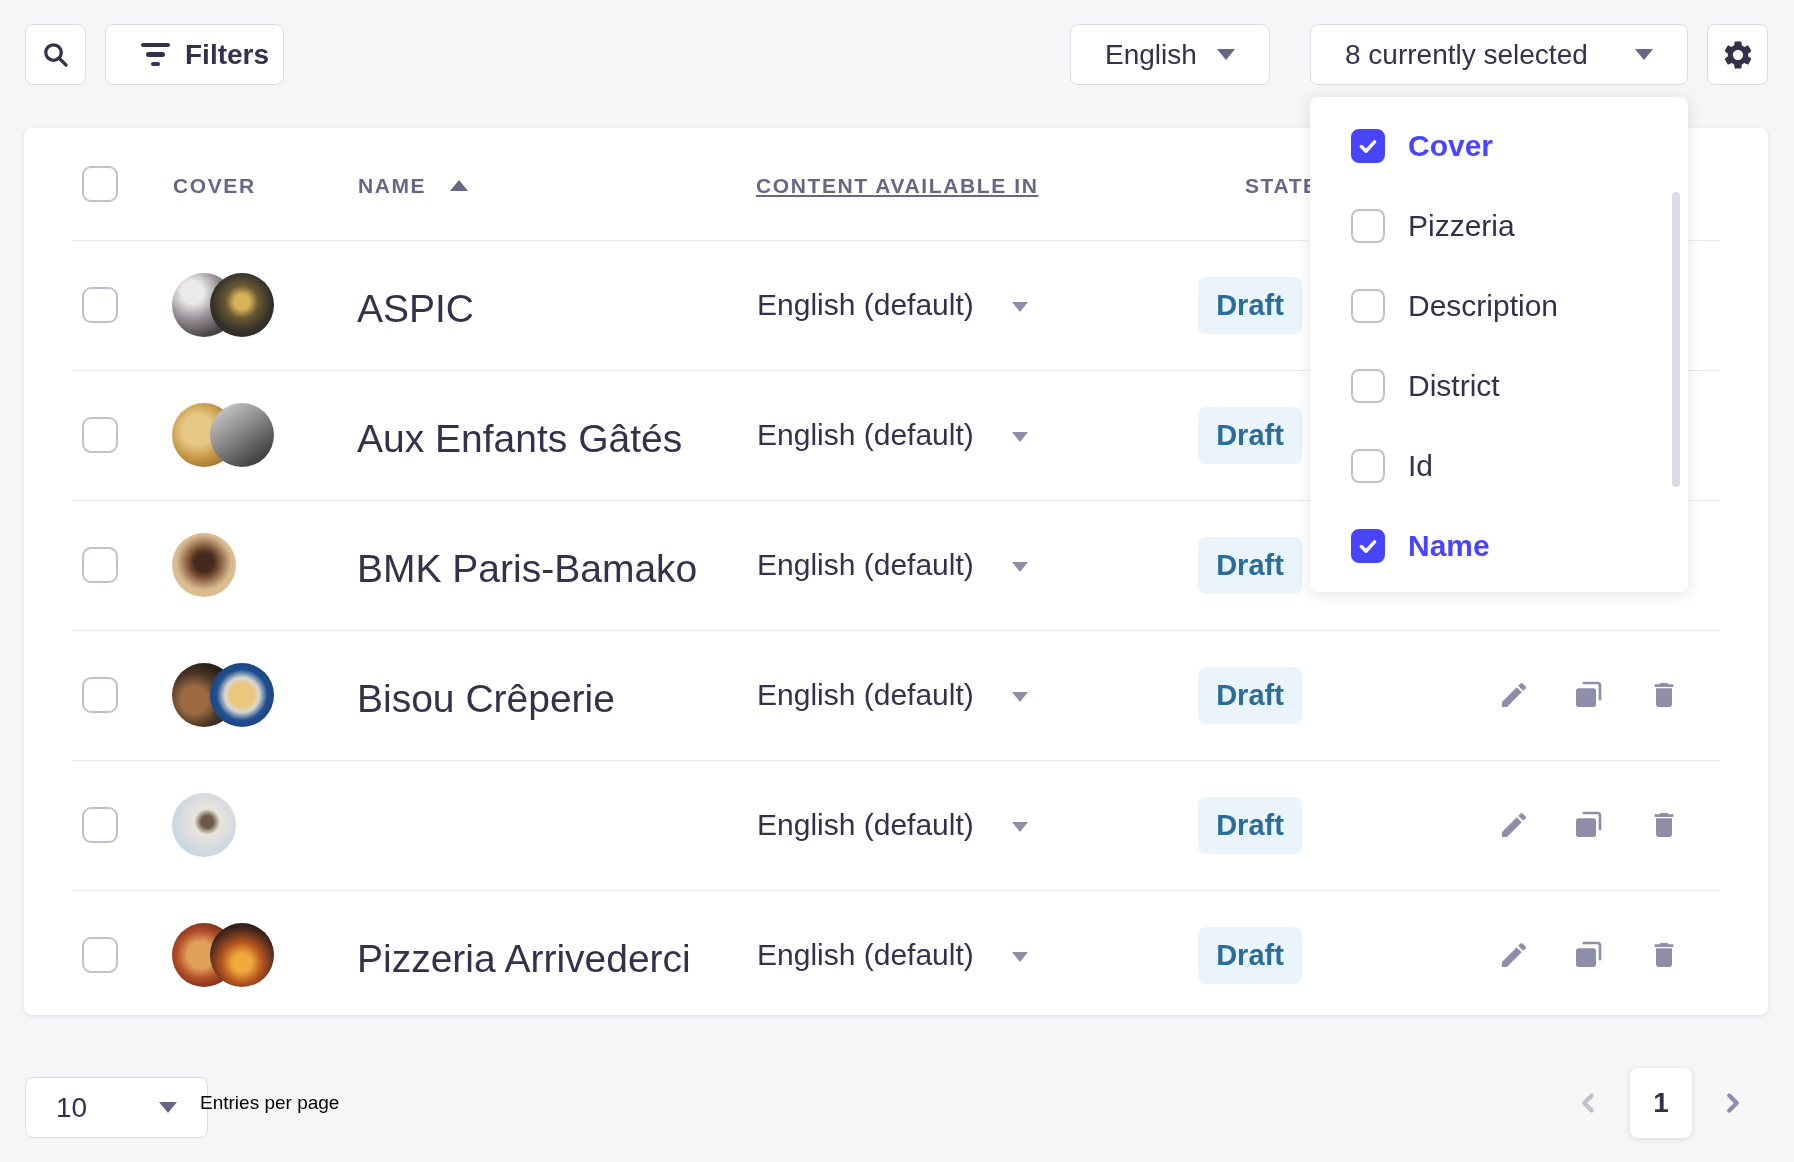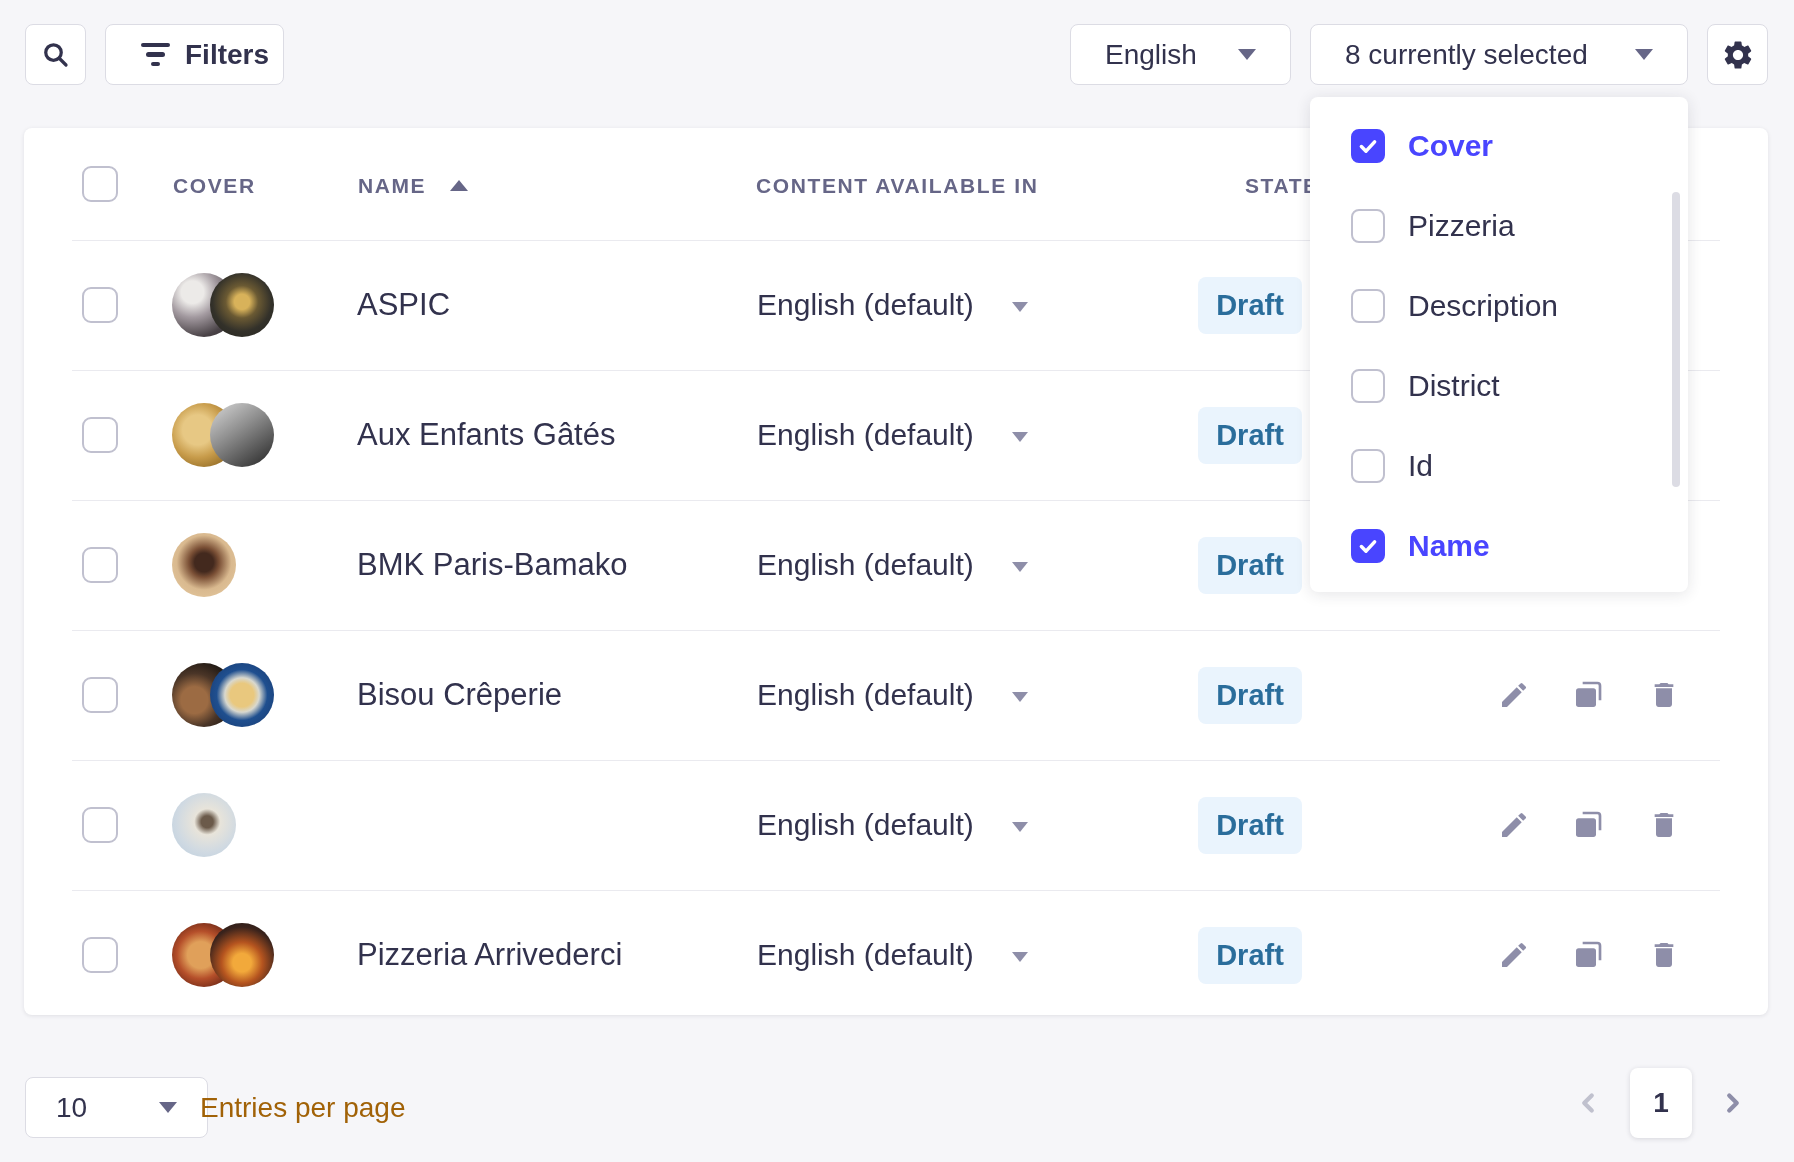--- a/index.html
+++ b/index.html
@@ -11,21 +11,21 @@
   }
   
   .btn{
     position:absolute;top:24px;height:61px;background:#fff;
     border:1px solid #dcdce4;border-radius:8px;box-sizing:border-box;
     display:flex;align-items:center;
   }
   .btn.center{justify-content:center;}
   .search-btn{left:25px;width:61px;}
   .filters-btn{left:105px;width:179px;padding-left:34px;gap:15px;font-size:28px;font-weight:700;color:#32324d;}
-  .locale-select{left:1070px;width:221px;padding:0 34px;justify-content:space-between;font-size:28px;}
+  .locale-select{left:1070px;width:200px;padding:0 34px;justify-content:space-between;font-size:28px;}
   .fields-select{left:1310px;width:378px;padding:0 34px;justify-content:space-between;font-size:28px;}
   .gear-btn{left:1707px;width:61px;}
   .caret{width:0;height:0;border-left:9px solid transparent;border-right:9px solid transparent;border-top:11px solid #666687;}
   .filter-glyph{display:flex;flex-direction:column;align-items:center;gap:5px;width:30px;}
   .filter-glyph i{display:block;height:4.5px;border-radius:3px;background:#32324d;}
   .filter-glyph i:nth-child(1){width:29px;}
   .filter-glyph i:nth-child(2){width:19px;}
   .filter-glyph i:nth-child(3){width:9px;}
   
   .card{
@@ -41,21 +41,21 @@
   .cbx{
     position:absolute;width:36px;height:36px;border:2px solid #c0c0cf;border-radius:9px;
     background:#fff;box-sizing:border-box;
   }
   .row .cbx{left:10px;top:47px;}
   .thead .cbx{left:10px;top:38px;}
   .av{position:absolute;top:33px;width:64px;height:64px;border-radius:50%;}
   .av.a{left:100px;z-index:1;}
   .av.b{left:138px;z-index:2;}
   .av.single{left:100px;}
-  .name-cell{position:absolute;left:285px;top:47px;font-size:31px;color:#32324d;}
+  .name-cell{position:absolute;left:285px;top:47px;font-size:39px;color:#32324d;}
   .loc-cell{position:absolute;left:685px;top:48px;font-size:30px;color:#32324d;display:flex;align-items:center;gap:38px;}
   .loc-caret{width:0;height:0;border-left:8px solid transparent;border-right:8px solid transparent;border-top:10px solid #8e8ea9;margin-top:4px;}
   .badge{
     position:absolute;left:1126px;top:37px;width:104px;height:57px;border-radius:8px;
     background:#eaf4fd;color:#2a6d9b;font-size:29px;font-weight:700;
     display:flex;align-items:center;justify-content:center;
   }
   .act{position:absolute;top:43px;width:44px;height:44px;display:flex;align-items:center;justify-content:center;background:none;border:none;padding:0;cursor:pointer;}
   .act.edit{left:1420px;} .act.copy{left:1494px;} .act.del{left:1570px;}
   .act svg{width:32px;height:32px;fill:#8e8ea9;}
@@ -81,21 +81,21 @@
     background:#fff;box-sizing:border-box;display:flex;align-items:center;justify-content:center;
   }
   .dd-cbx svg{display:none;width:22px;height:22px;}
   .dd-label{position:absolute;left:98px;font-size:30px;color:#32324d;}
   .dd-item.checked .dd-cbx{background:#4945ff;border-color:#4945ff;}
   .dd-item.checked .dd-cbx svg{display:block;}
   .dd-item.checked .dd-label{color:#4945ff;font-weight:700;}
   .dd-scroll{position:absolute;left:362px;top:95px;width:8px;height:295px;border-radius:4px;background:#dcdce4;}
   
   .psize-select{top:1077px;left:25px;width:183px;height:61px;justify-content:space-between;padding:0 30px;font-size:28px;}
-  .entries-label{position:absolute;left:200px;top:1092px;font-size:28px;color:#a16207;}
+  .entries-label{position:absolute;left:200px;top:1092px;font-size:19px;color:#000000;}
   .nav-btn{position:absolute;top:1081px;width:44px;height:44px;display:flex;align-items:center;justify-content:center;background:none;border:none;padding:0;}
   .nav-prev{left:1566px;} .nav-next{left:1711px;}
   .nav-btn svg{width:30px;height:30px;fill:none;stroke-width:3.4;stroke-linecap:round;stroke-linejoin:round;}
   .nav-prev svg{stroke:#c0c1ce;} .nav-next svg{stroke:#8e8ea9;}
   .page-btn{
     position:absolute;left:1630px;top:1068px;width:62px;height:70px;background:#fff;border:none;
     border-radius:8px;box-shadow:0 1px 5px rgba(33,33,52,.15);
     font-size:28px;font-weight:700;color:#32324d;font-family:inherit;
     display:flex;align-items:center;justify-content:center;
   }
@@ -140,21 +140,21 @@
 </button>
 
 <div class="card">
   <div class="tbl">
 
     <div class="thead">
       <span class="cbx"></span>
       <span class="colh" style="left:101px;">COVER</span>
       <span class="colh" style="left:286px;">NAME</span>
       <span class="sort-asc" style="left:378px;"></span>
-      <span class="colh" style="left:684px;">CONTENT AVAILABLE IN</span>
+      <span class="colh" style="left:684px;text-decoration:underline;">CONTENT AVAILABLE IN</span>
       <span class="colh" style="left:1173px;">STATE</span>
     </div>
 
     <div class="row divided" style="top:112px;">
       <span class="cbx"></span>
       <span class="av a g-r0a"></span>
       <span class="av b g-r0b"></span>
       <span class="name-cell">ASPIC</span>
       <span class="loc-cell">
         <span>English (default)</span>

